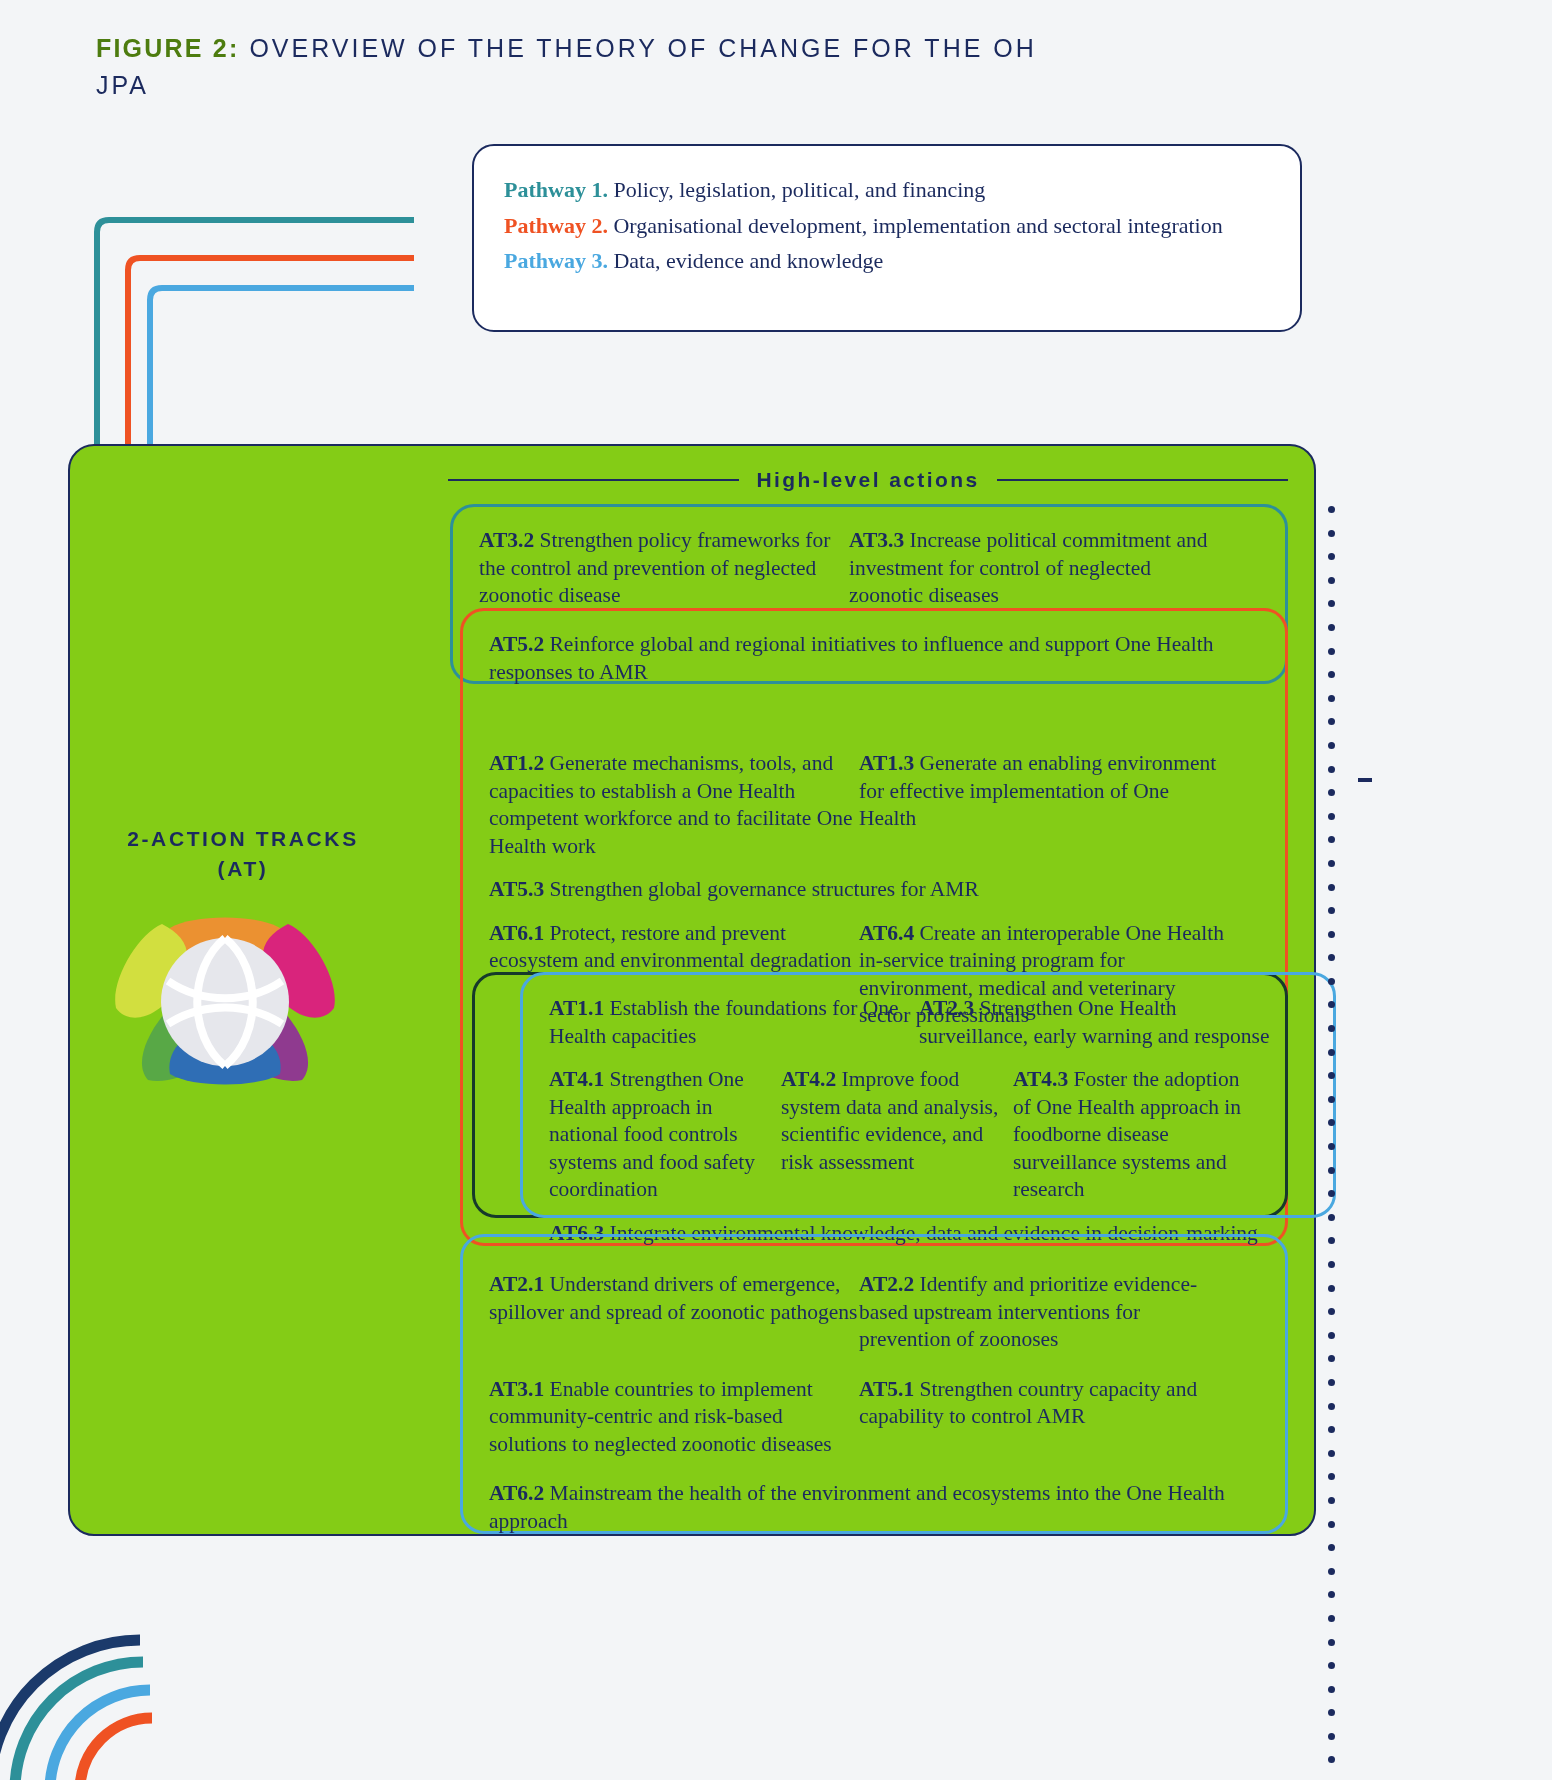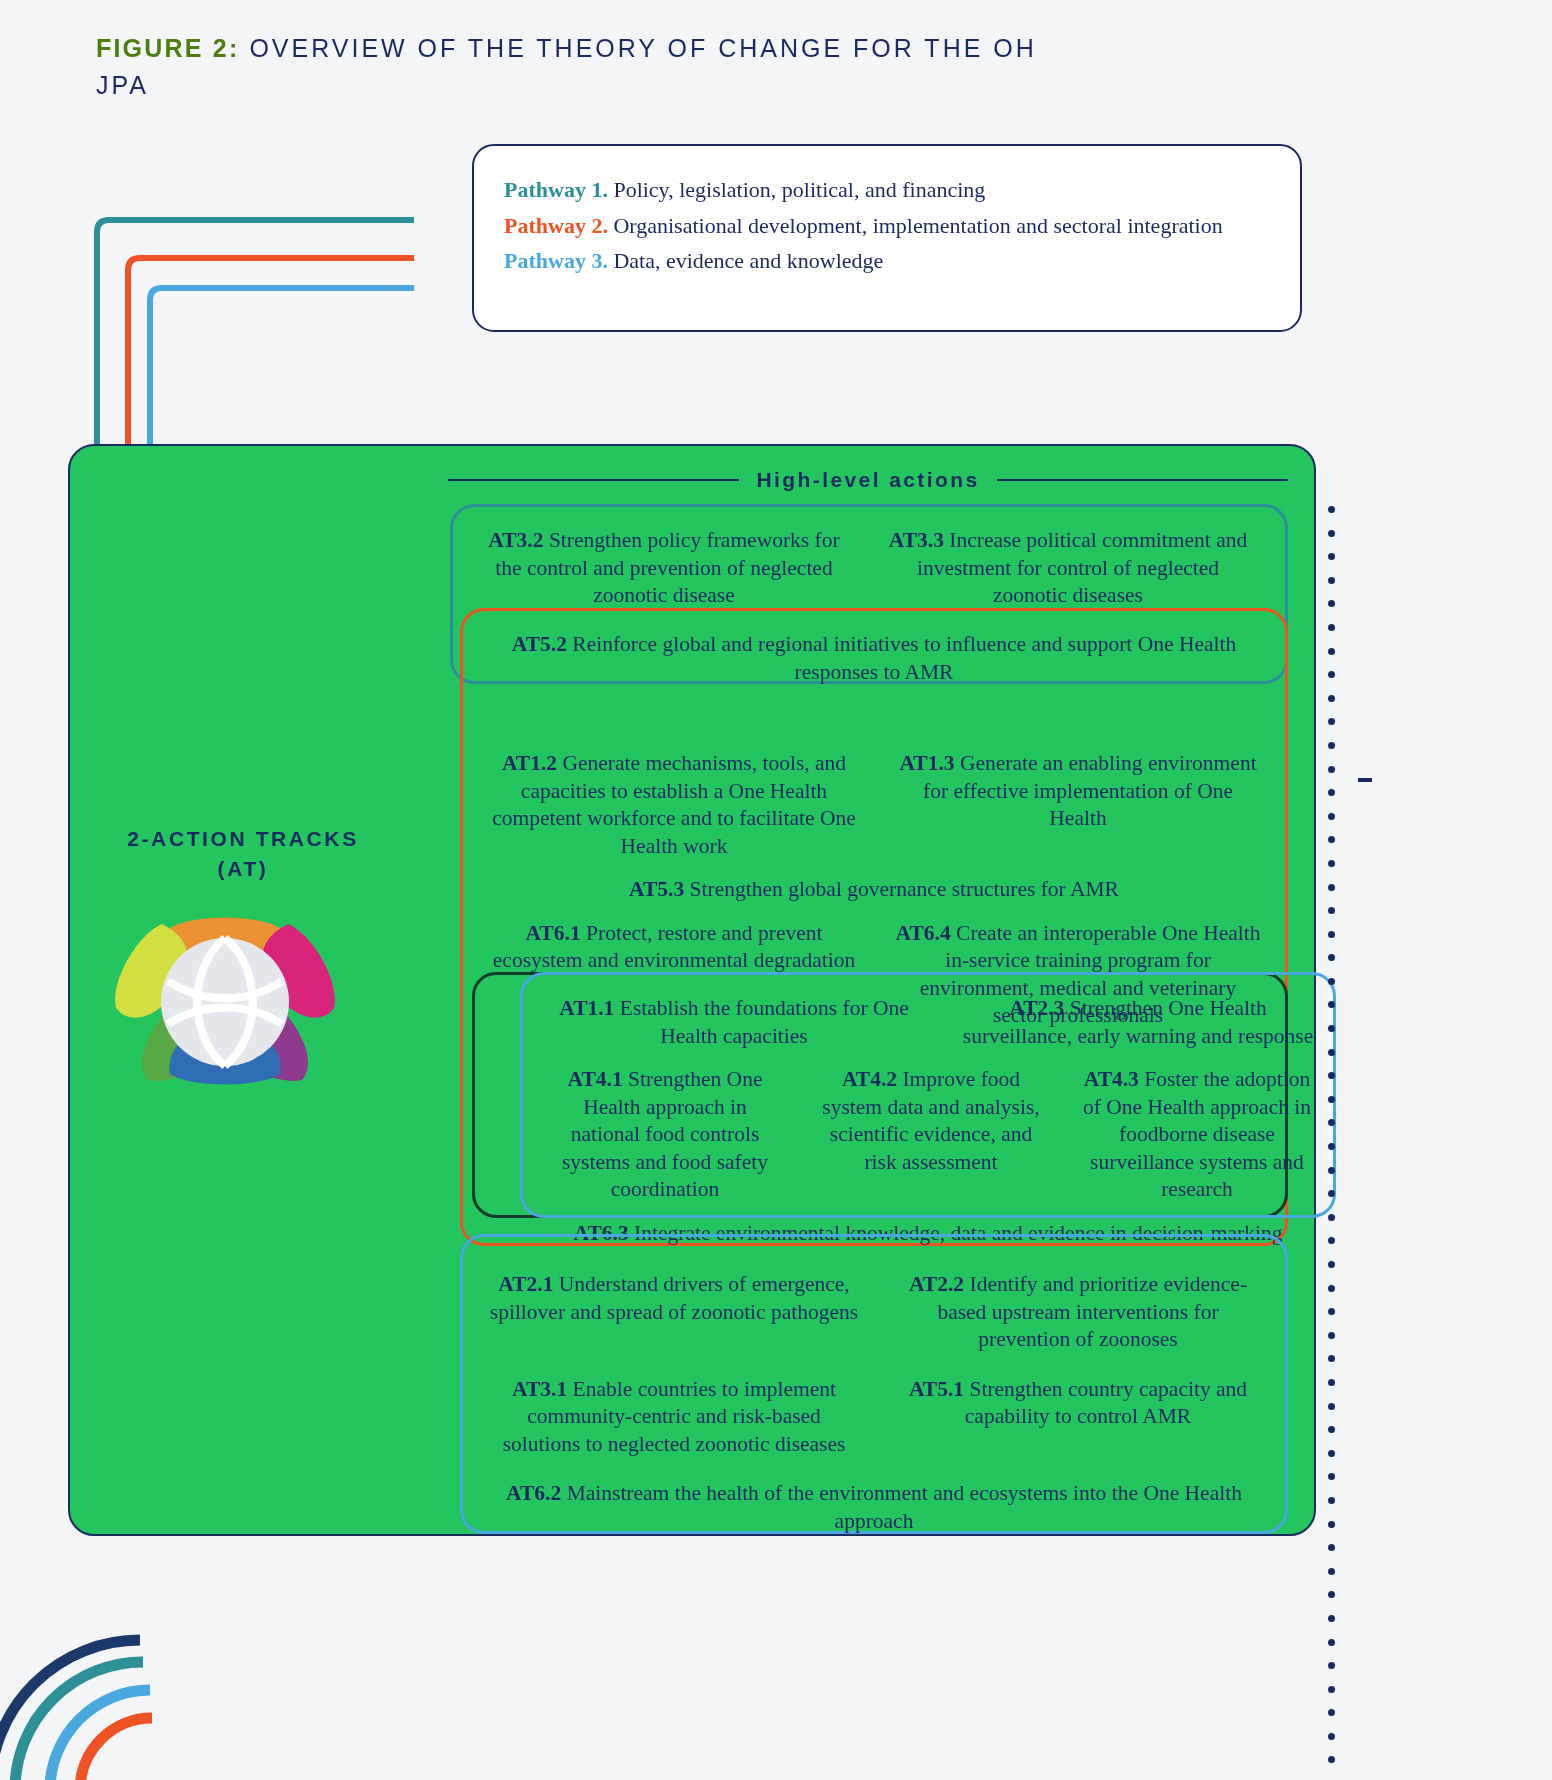--- a/index.html
+++ b/index.html
@@ -44,21 +44,21 @@
   }
   #pathways-panel .pw-lbl { font-weight: 700; }
   .pw1 .pw-lbl { color: #2d9099; }
   .pw2 .pw-lbl { color: #ef5223; }
   .pw3 .pw-lbl { color: #4aa8e0; }
 
   
   #at-panel {
     position: absolute; left: 68px; top: 444px;
     width: 1248px; height: 1092px;
-    background: #22c55e;
+    background: #84cc16;
     border: 2.2px solid #1b2a5e;
     border-radius: 26px;
   }
 
   
   #hla-header {
     position: absolute; left: 378px; top: 22px; width: 840px;
     display: flex; align-items: center; gap: 18px;
   }
   #hla-header .rule { flex: 1 1 auto; height: 2.2px; background: #1b2a5e; }
@@ -83,21 +83,21 @@
 
   .grp {
     position: relative;
     padding: 20px 26px 16px 26px;
   }
   .grp.teal   { border: 3.4px solid #2d9099; border-radius: 24px; }
   .grp.orange { border: 3.4px solid #ef5223; border-radius: 24px; }
   .grp.blue   { border: 3.4px solid #4aa8e0; border-radius: 24px; }
   .grp.dark   { border: 3.4px solid #163a2b; border-radius: 24px; }
 
-  .row { display: flex; gap: 34px; margin-bottom: 16px; text-align: center; }
+  .row { display: flex; margin-bottom: 16px; }
   .row:last-child { margin-bottom: 0; }
   .cell { font-size: 21.5px; line-height: 1.28; color: #1b2a5e; }
   .cell b { font-weight: 700; }
   .c-half { flex: 0 0 370px; }
   .c-third { flex: 0 0 232px; }
   .c-full { flex: 1 1 auto; }
 
   
   #grp-teal    { position:absolute; left:0;  top:0;   width:838px; }
   #grp-orange  { position:absolute; left:10px; top:104px; width:828px; }

